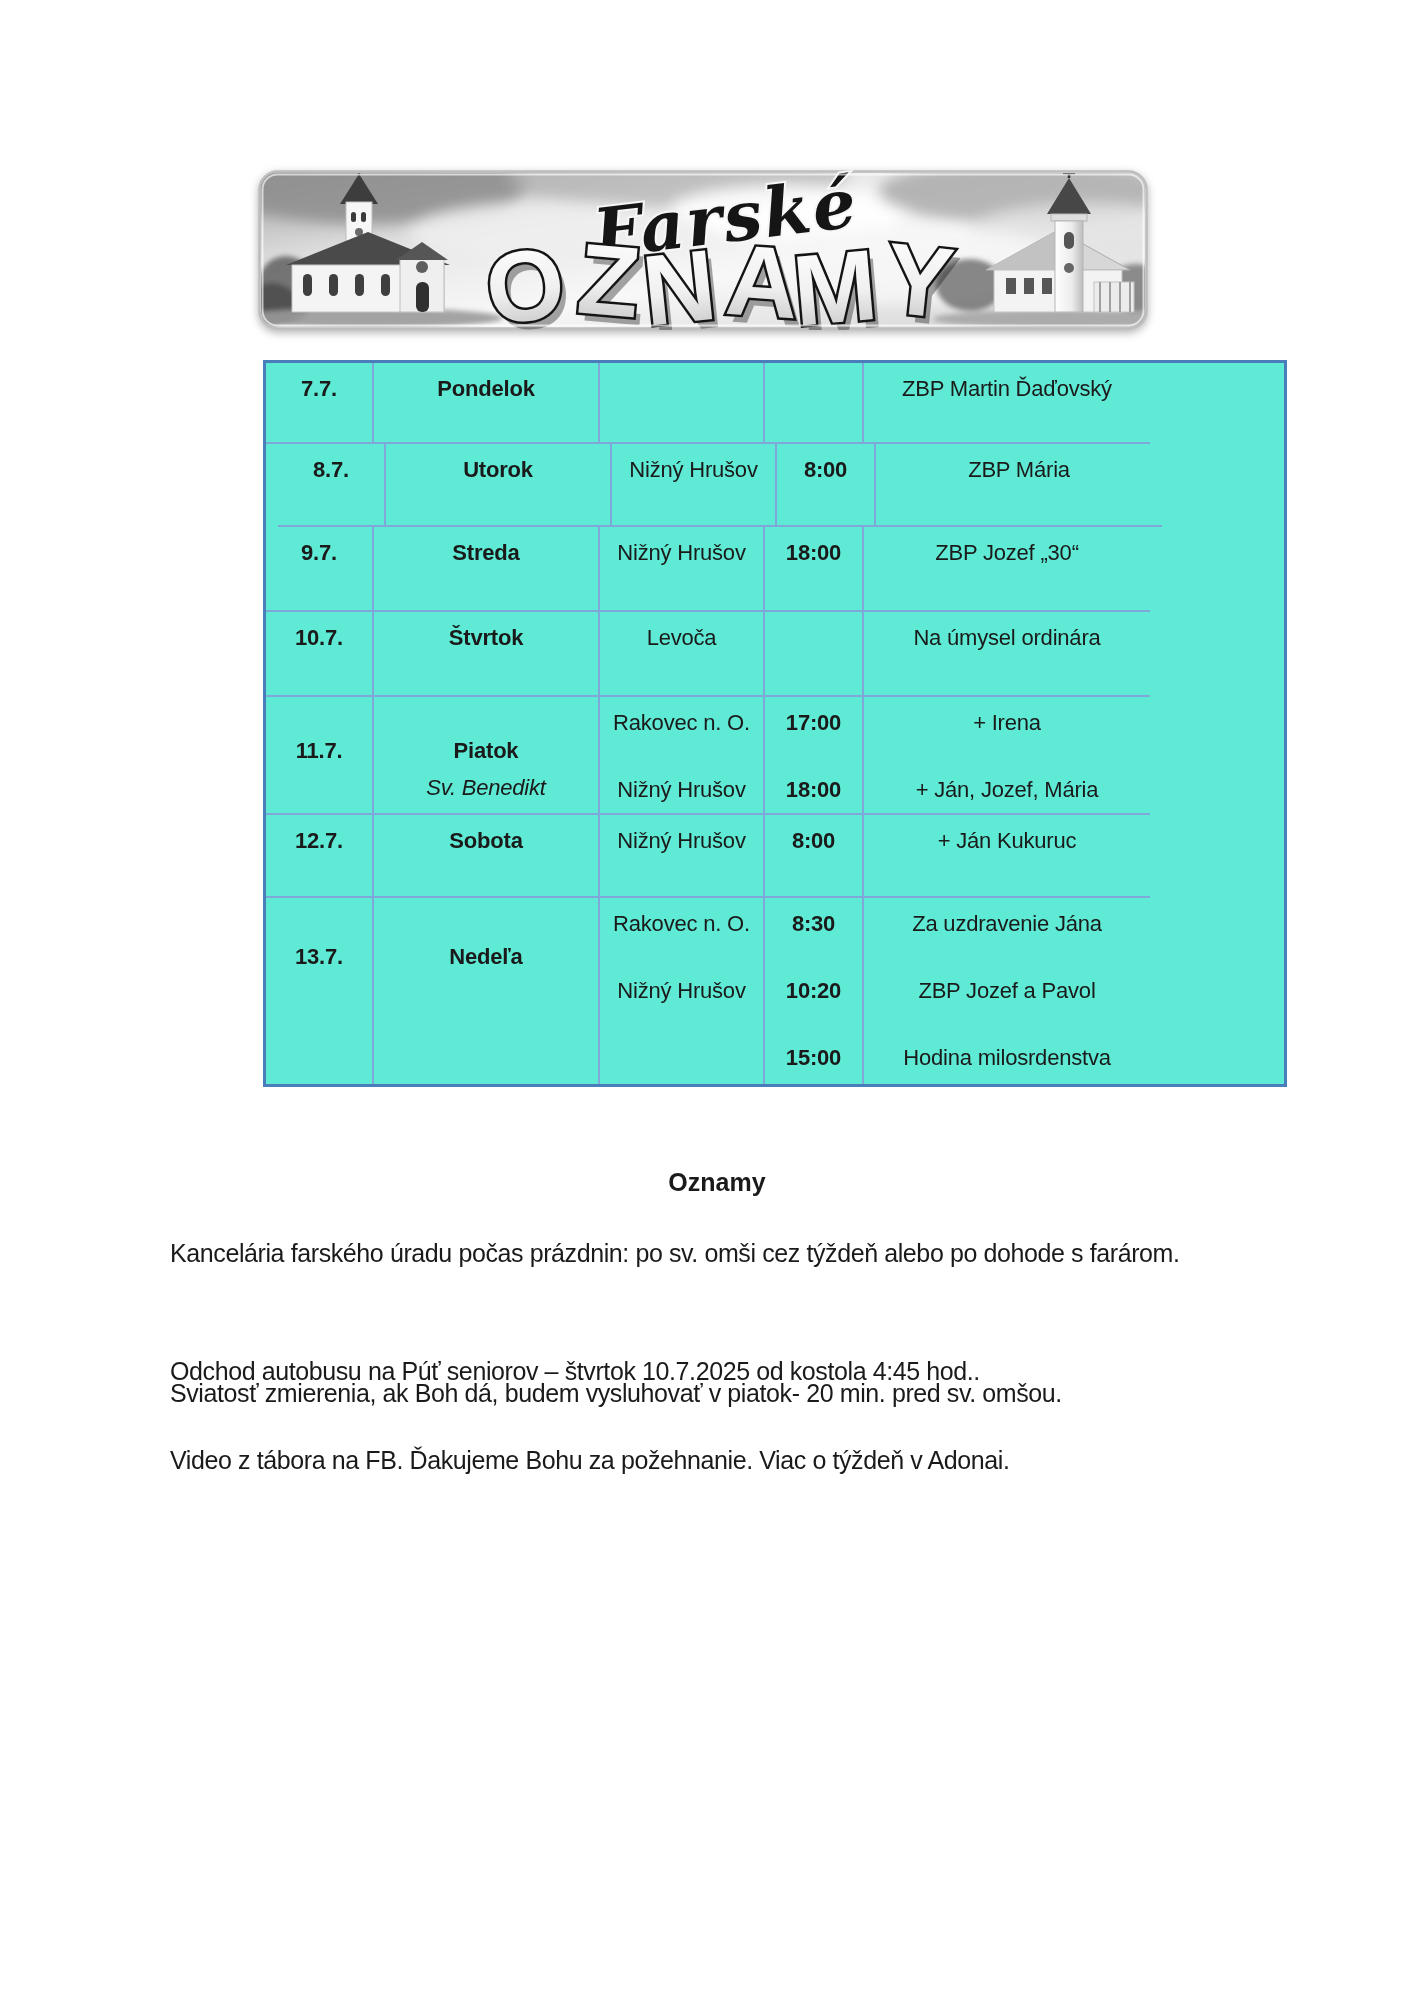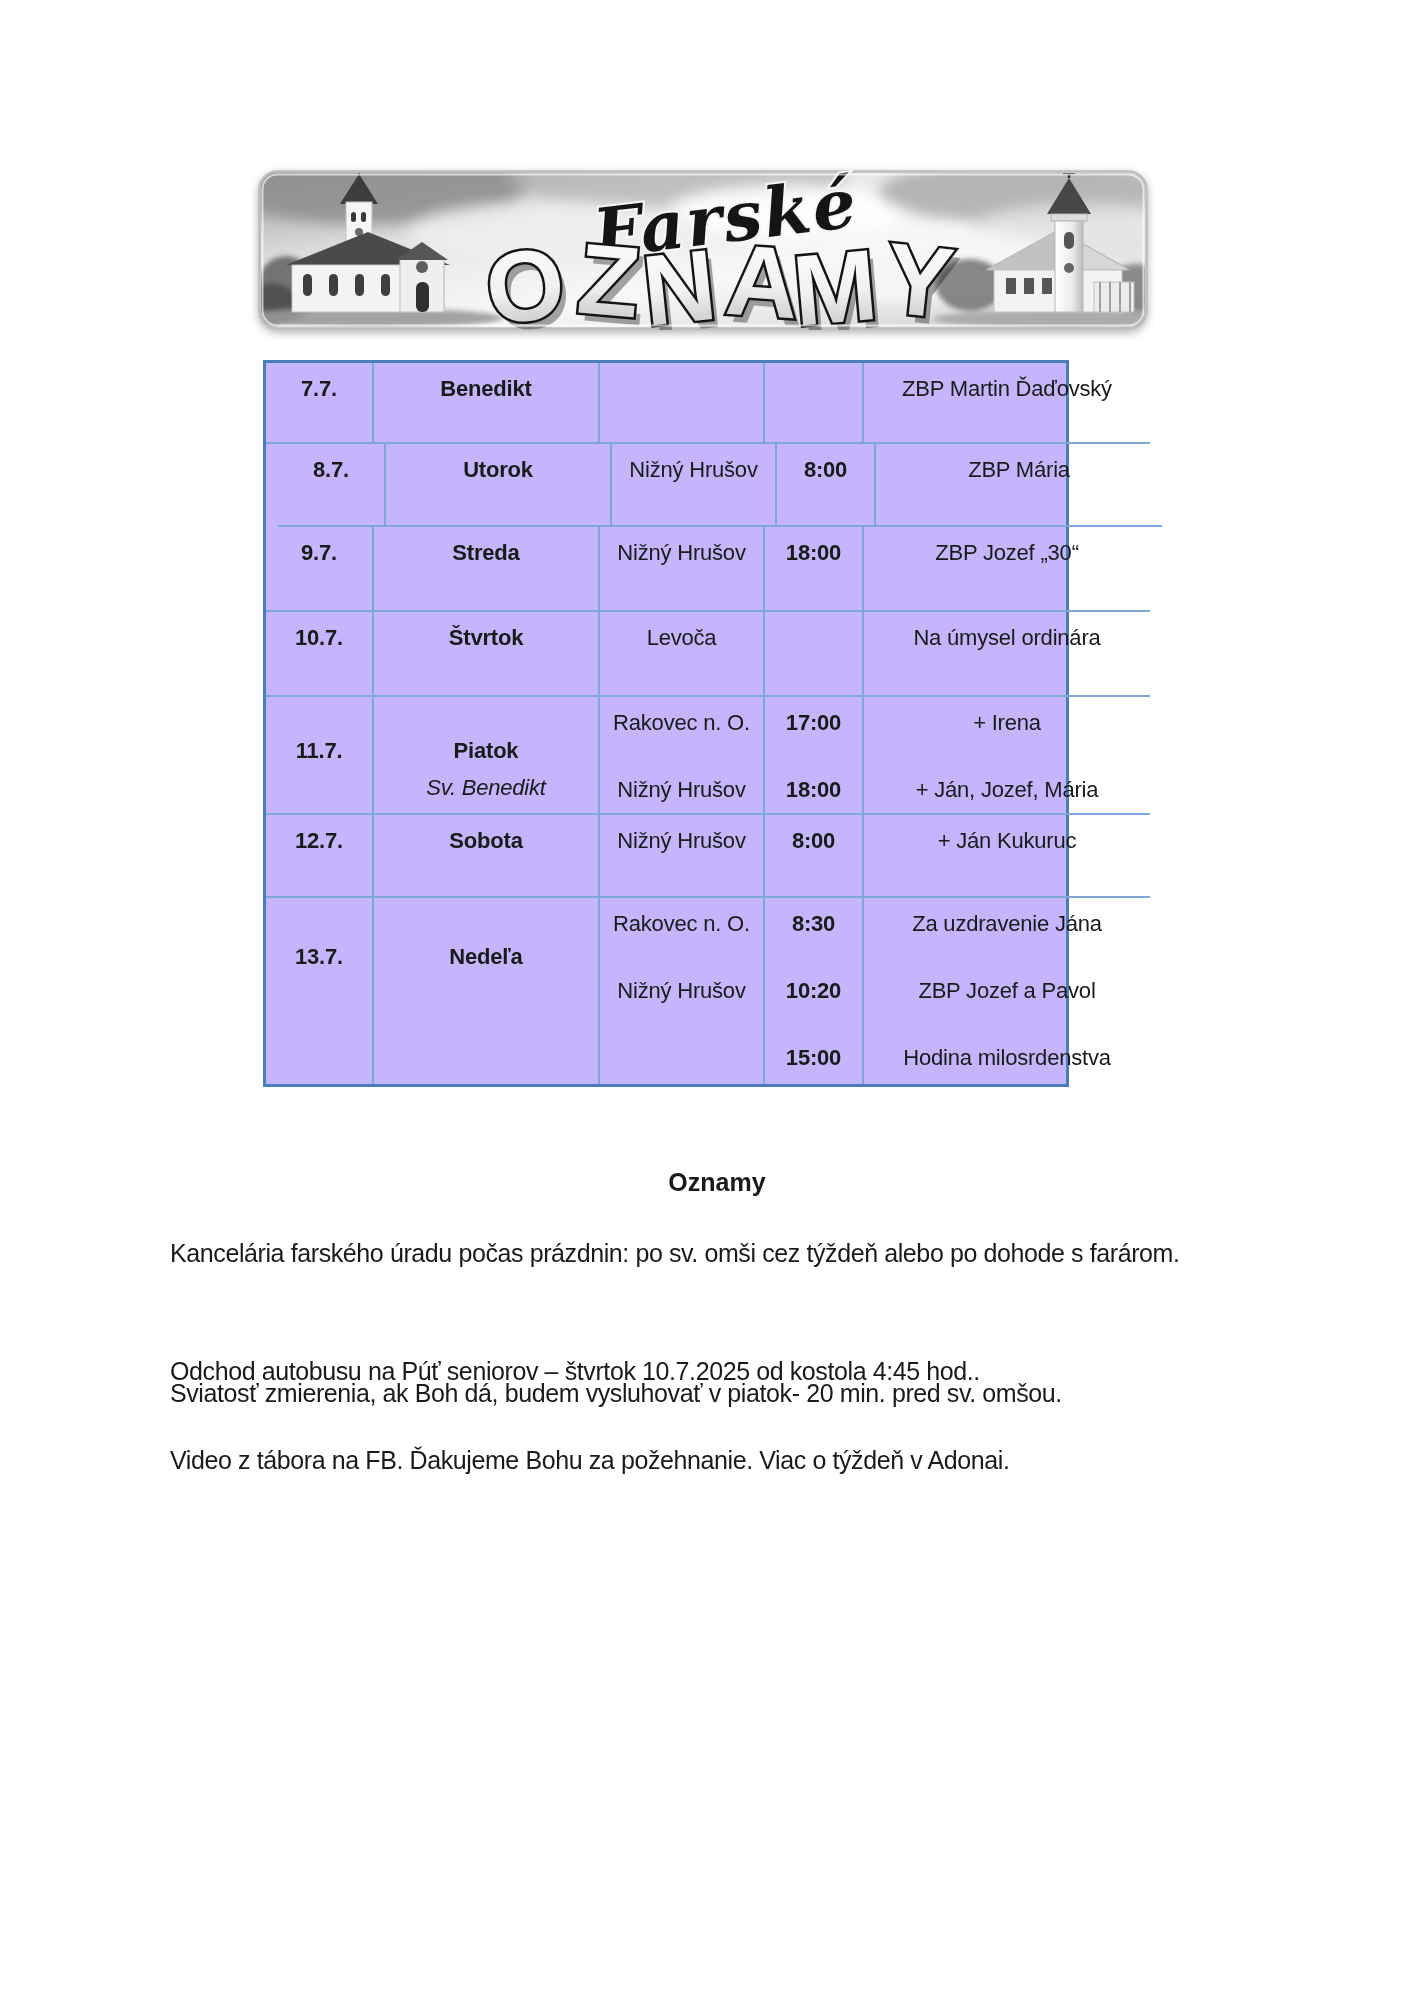--- a/index.html
+++ b/index.html
@@ -11,22 +11,22 @@
   html,body{background:#ffffff;}
   body{
     width:1414px;height:1999px;position:relative;
     font-family:"Liberation Sans",sans-serif;color:var(--txt);
   }
   .banner{
     position:absolute;left:258px;top:170px;width:890px;height:160px;
     filter:drop-shadow(0 3px 4px rgba(0,0,0,0.30));
   }
   .schedule{
-    position:absolute;left:263px;top:360px;width:806px;
-    border:3px solid var(--outer);background:#c4b5fd;
+    position:absolute;left:263px;top:360px;width:1024px;
+    border:3px solid var(--outer);background:#5eead4;
   }
   .trow{display:grid;grid-template-columns:108px 226px 165px 99px 286px;}
   .tcell{
     border-right:2px solid var(--inner);
     border-bottom:2px solid var(--inner);
     text-align:center;overflow:hidden;
   }
   .tcell:last-child{border-right:none;}
   .trow:last-child .tcell{border-bottom:none;}
   .tline{height:28px;line-height:28px;font-size:22px;letter-spacing:-0.2px;white-space:nowrap;}
@@ -169,21 +169,21 @@
     <rect x="4.5" y="4.5" width="881" height="151" rx="15" fill="none" stroke="#ffffff" stroke-width="2" opacity="0.65"></rect>
   </svg>
 </div>
 
 <div class="schedule">
     <div class="trow" style="height: 81px;">
       <div class="tcell">
         <div class="tline b" style="margin-top: 12px;">7.7.</div>
       </div>
       <div class="tcell">
-        <div class="tline b" style="margin-top: 12px;">Benedikt</div>
+        <div class="tline b" style="margin-top: 12px;">Pondelok</div>
       </div>
       <div class="tcell">
         <div class="tline " style="margin-top: 12px;"></div>
       </div>
       <div class="tcell">
         <div class="tline b" style="margin-top: 12px;"></div>
       </div>
       <div class="tcell">
         <div class="tline " style="margin-top: 12px;">ZBP Martin Ďaďovský</div>
       </div>

